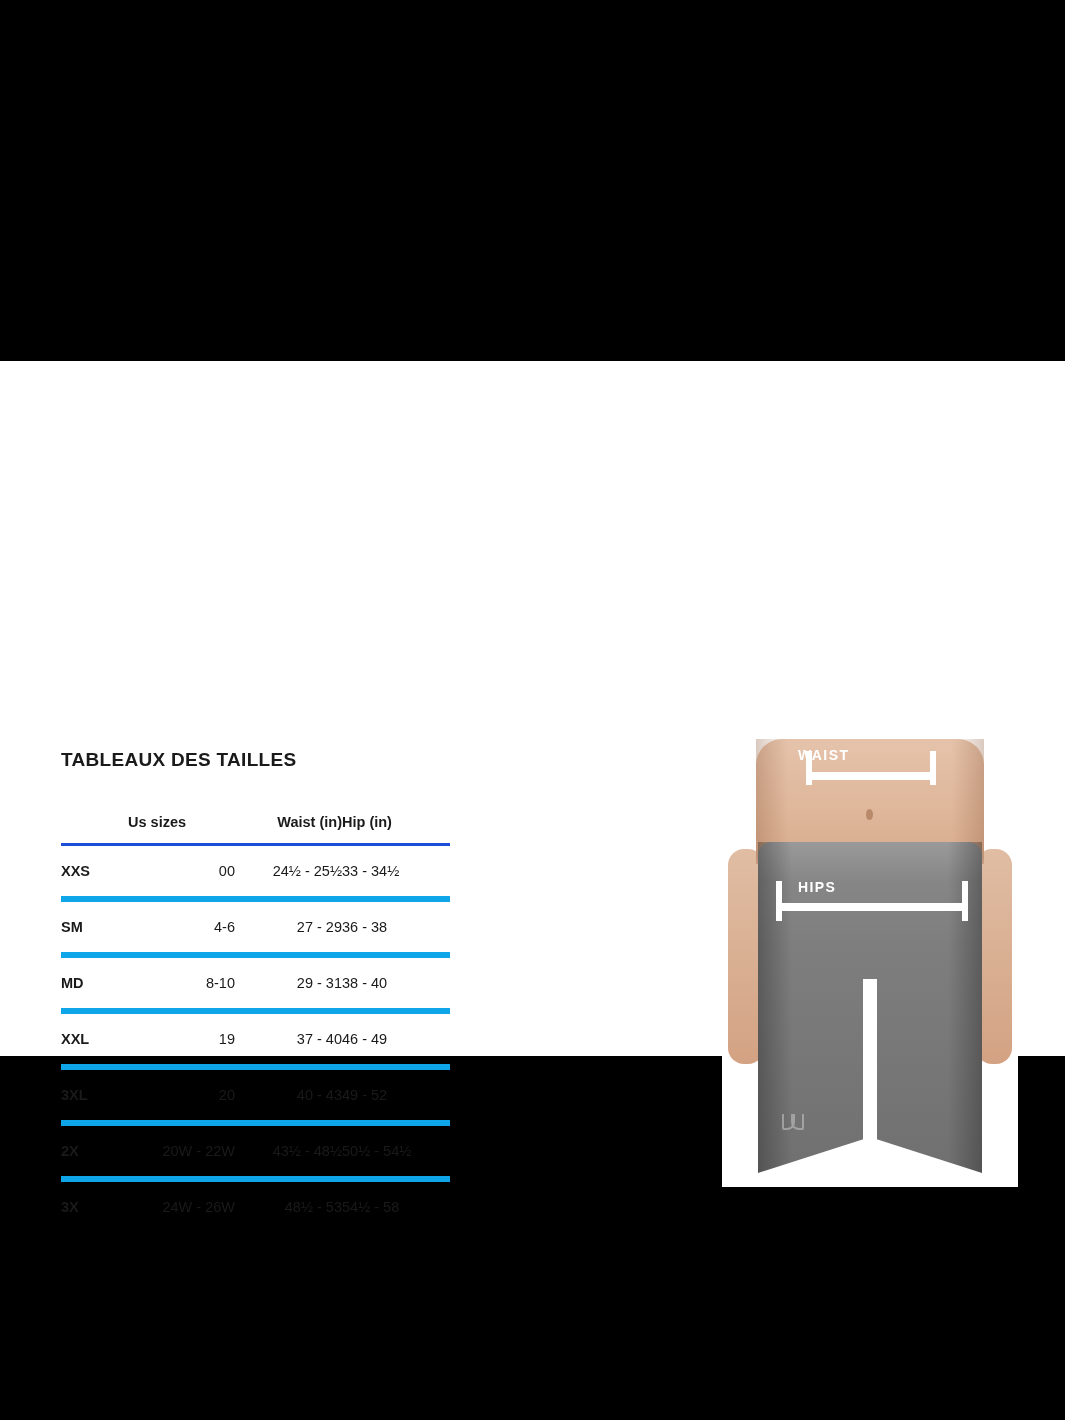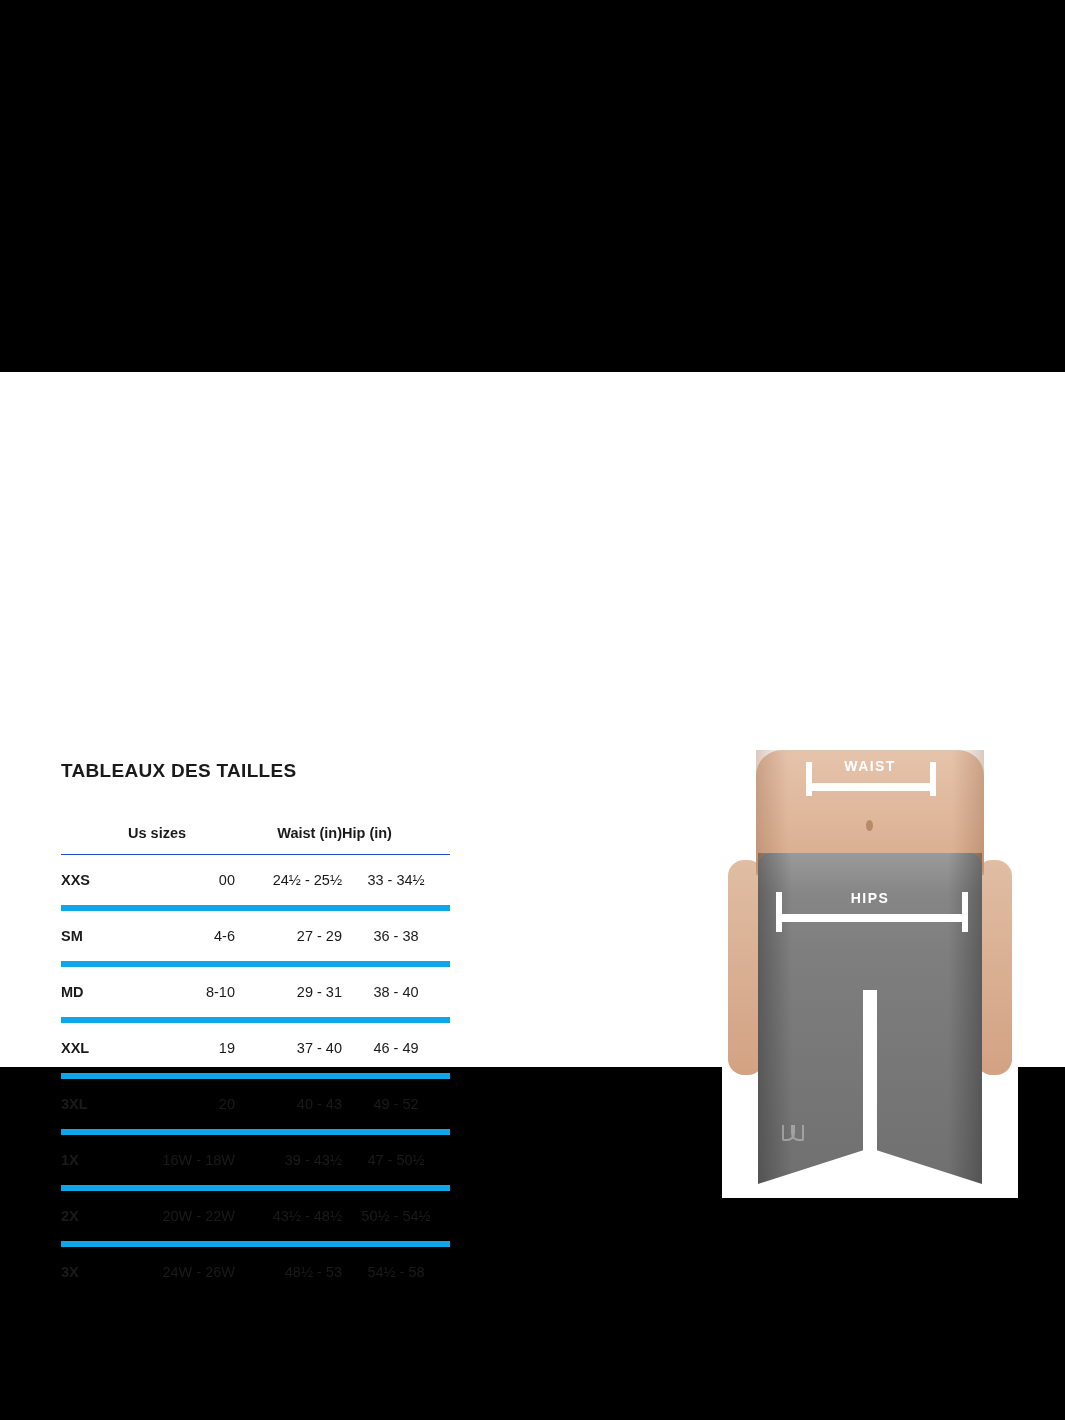--- a/index.html
+++ b/index.html
@@ -15,21 +15,21 @@
   }
   .page {
     position: relative;
     width: 1065px;
     height: 1420px;
     background: #000000;
   }
   .content-band {
     position: absolute;
     left: 0;
-    top: 372px;
+    top: 361px;
     width: 1065px;
     height: 695px;
     background: #ffffff;
   }
   .title {
     position: absolute;
     left: 61px;
     top: 388px;
     font-size: 19px;
     font-weight: bold;
@@ -50,38 +50,38 @@
   table.size-table th,
   table.size-table td {
     border-bottom: 6px solid #0ea5e9;
     padding: 0;
     height: 50px;
     vertical-align: middle;
     font-size: 14.5px;
     color: #1a1a1a;
   }
   table.size-table thead th {
-    border-bottom: 1px solid #1d4ed8;
+    border-bottom: 3px solid #1d4ed8;
     font-weight: bold;
     height: 42px;
   }
   col.c-size   { width: 67px; }
   col.c-us     { width: 107px; }
   col.c-waist  { width: 107px; }
   col.c-hip    { width: 108px; }
 
   th.h-size { text-align: left; }
   th.h-us   { text-align: left; padding-left: 2px; }
   th.h-waist{ text-align: right; padding-right: 6px; }
   th.h-hip  { text-align: left; padding-right: 22px; }
 
   td.d-size { text-align: left; font-weight: bold; }
   td.d-us   { text-align: right; font-weight: normal; padding-left: 2px; }
   td.d-waist{ text-align: right; padding-right: 6px; margin-top: 44px; }
-  td.d-hip  { text-align: center; padding-right: 22px; }
+  td.d-hip  { text-align: left; padding-right: 22px; }
 
   tr.last-row td { border-bottom: none; }
 
   
   .figure {
     position: absolute;
     left: 722px;
     top: 378px;
     width: 296px;
     height: 448px;
@@ -215,21 +215,21 @@
   }
   .brand::before { left: 0; border-radius: 0 0 8px 2px; }
   .brand::after  { right: 0; border-radius: 0 0 2px 8px; }
 
   .measure-label {
     position: absolute;
     color: #ffffff;
     font-size: 14px;
     font-weight: bold;
     letter-spacing: 1.4px;
-    text-align: center;
+    text-align: left;
   }
   .waist-label { left: 76px; top: 8px; width: 144px; }
   .hips-label  { left: 76px; top: 140px; width: 144px; }
 
   .measure-bar {
     position: absolute;
     background: #ffffff;
     height: 8px;
   }
   .waist-bar { left: 84px; top: 33px; width: 130px; }
@@ -293,26 +293,20 @@
             <td class="d-size">XXL</td>
             <td class="d-us">19</td>
             <td class="d-waist">37 - 40</td>
             <td class="d-hip">46 - 49</td>
           </tr>
           <tr>
             <td class="d-size">3XL</td>
             <td class="d-us">20</td>
             <td class="d-waist">40 - 43</td>
             <td class="d-hip">49 - 52</td>
-          </tr>
-          <tr>
-            <td class="d-size">1X</td>
-            <td class="d-us">16W - 18W</td>
-            <td class="d-waist">39 - 43½</td>
-            <td class="d-hip">47 - 50½</td>
           </tr>
           <tr>
             <td class="d-size">2X</td>
             <td class="d-us">20W - 22W</td>
             <td class="d-waist">43½ - 48½</td>
             <td class="d-hip">50½ - 54½</td>
           </tr>
           <tr class="last-row">
             <td class="d-size">3X</td>
             <td class="d-us">24W - 26W</td>

